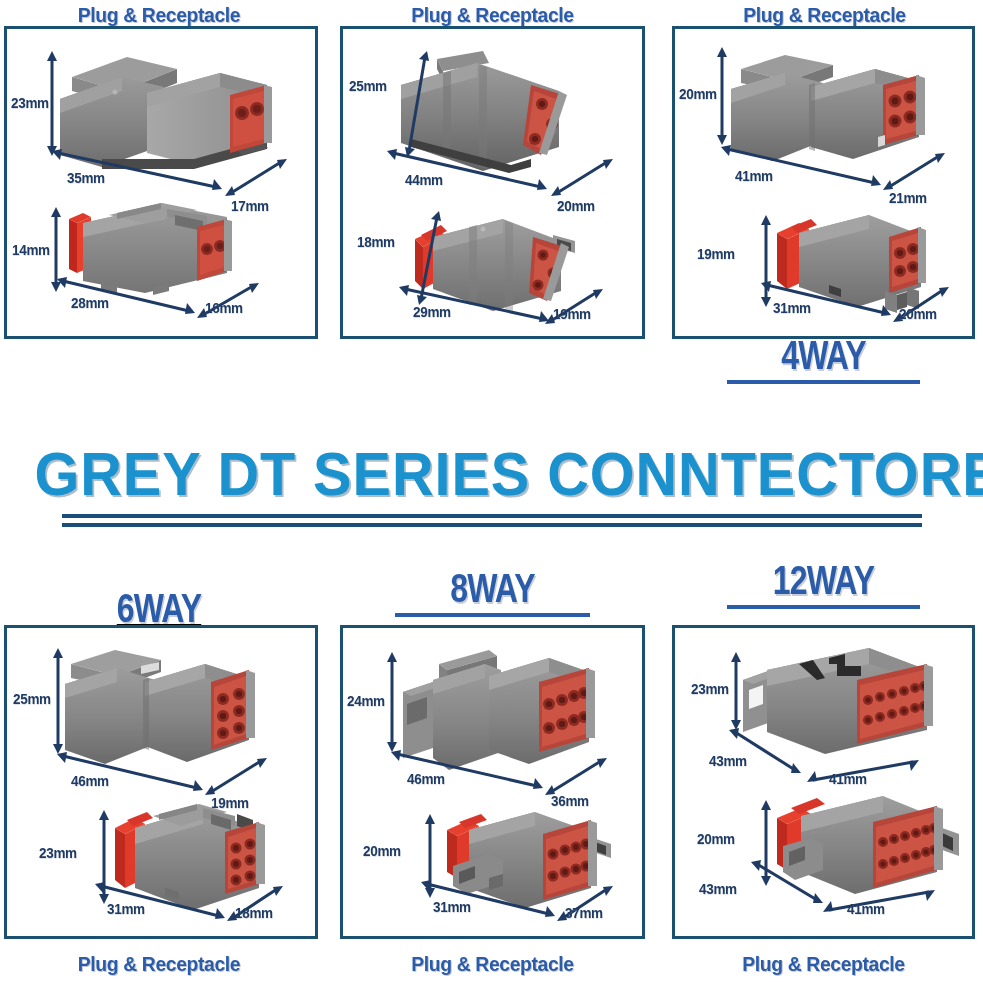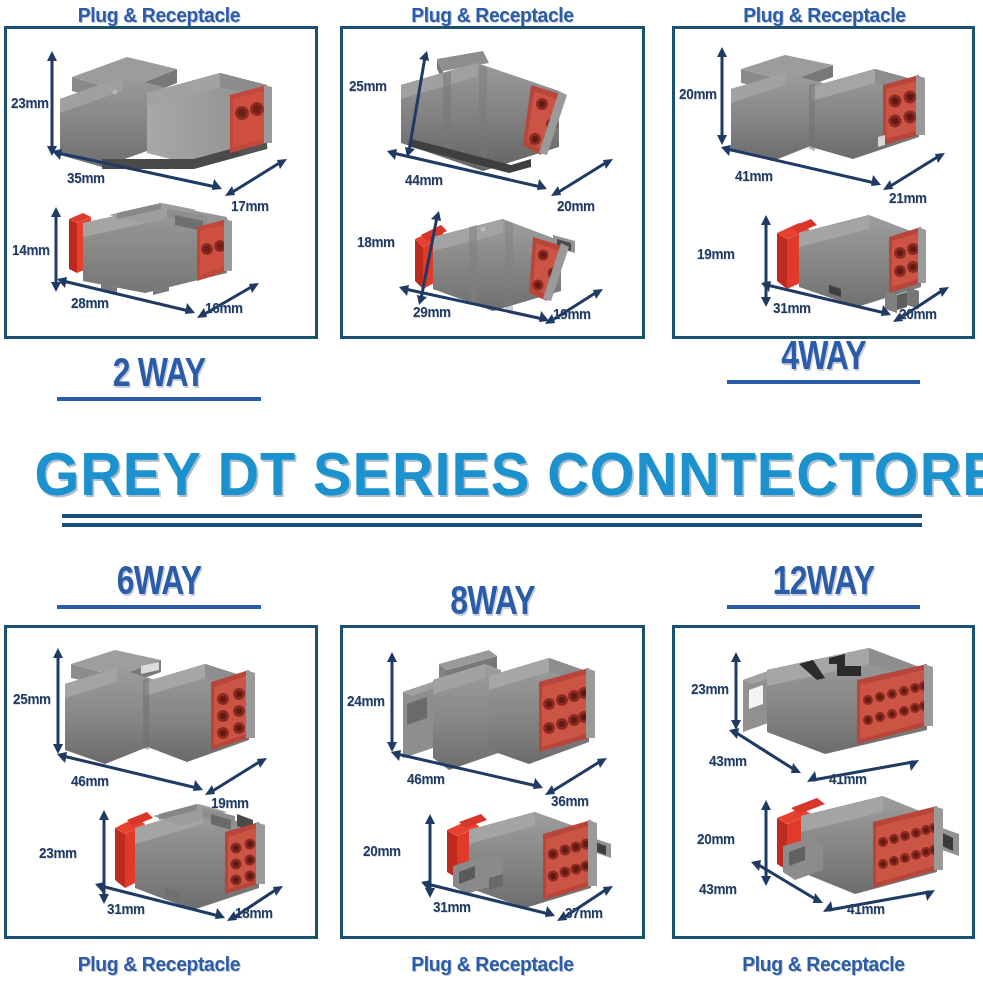--- a/index.html
+++ b/index.html
@@ -464,42 +464,38 @@
       <svg class="arrow-svg" style="left:218px;top:256px;" width="56" height="40">
         <line x1="6" y1="34" x2="50" y2="5" stroke="#1F3B63" stroke-width="3"></line>
         <polygon points="0,37 10,36 7,27" fill="#1F3B63"></polygon>
           <polygon points="56,2 46,3 49,12" fill="#1F3B63"></polygon>
       </svg>
       <div class="dim" style="left:222px;top:276px;">20mm</div>
 
     </div>
   </div>
 
-  <div style="position:absolute;left:0px;top:352px;width:318px;">
-    <div class="way-label">2 WAY</div>
-    <div class="way-underline"></div>
-  </div>
   <div style="position:absolute;left:672px;top:335px;width:303px;">
     <div class="way-label">4WAY</div>
     <div class="way-underline"></div>
   </div>
 
   <div class="banner" style="top:443px;">
     <div class="banner-title">GREY  DT  SERIES  CONNTECTORE</div>
     <div class="banner-rule-wrap">
       <div class="banner-rule-1"></div>
       <div class="banner-rule-2"></div>
     </div>
   </div>
 
-  <div style="position:absolute;left:0px;top:560px;width:318px;">
+  <div style="position:absolute;left:0px;top:588px;width:318px;text-decoration:underline;">
     <div class="way-label">6WAY</div>
     <div class="way-underline"></div>
   </div>
-  <div style="position:absolute;left:340px;top:580px;width:305px;">
+  <div style="position:absolute;left:340px;top:568px;width:305px;">
     <div class="way-label">8WAY</div>
     <div class="way-underline"></div>
   </div>
   <div style="position:absolute;left:672px;top:560px;width:303px;">
     <div class="way-label">12WAY</div>
     <div class="way-underline"></div>
   </div>
 
   <div class="panel" id="p4" style="left:4px;top:625px;width:314px;height:314px;">
     <div class="panel-inner">

